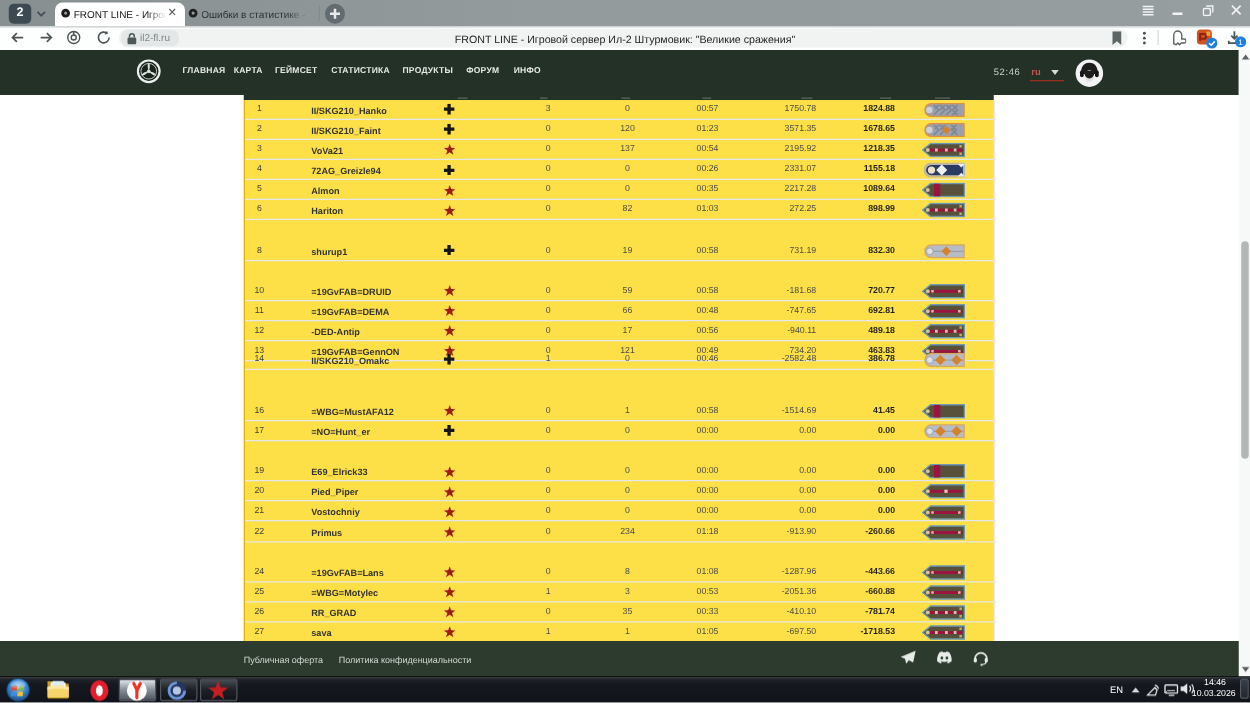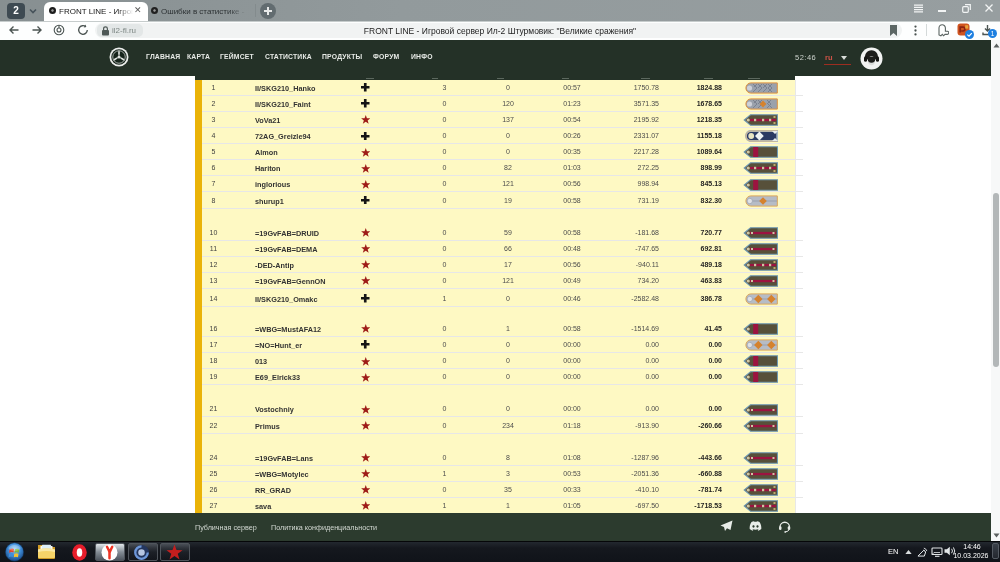--- a/index.html
+++ b/index.html
@@ -32,21 +32,21 @@
 #dots3{left:914px;top:25px;width:3px;height:11px}
 #esep{left:926px;top:24px;width:1px;height:12px;background:#d4d9d9}
 
 #navbar{left:0;top:40px;width:991px;height:36px;background:#243127}
 .mn{position:absolute;top:53px;font-size:6.8px;font-weight:bold;letter-spacing:0.2px;color:#e7eae6;white-space:nowrap}
 #clock{left:795px;top:52.5px;font-size:7.5px;color:#cdd3cd;letter-spacing:0.5px}
 #ru{left:825px;top:52.5px;font-size:7.5px;font-weight:bold;color:#cf5347}
 #ruline{left:824px;top:63.5px;width:27px;height:1.6px;background:#9d2d20}
 #rucaret{left:841px;top:56px;width:0;height:0;border-left:3.5px solid transparent;border-right:3.5px solid transparent;border-top:4px solid #d8dcd8}
 #thead{left:195px;top:76px;width:600px;height:4px;background:#243127}
-#tbl{left:195px;top:80px;width:601px;height:433px;background:#fef9c3;border-left:7px solid #eab308;border-right:1px solid #e8e8e8}
+#tbl{left:195px;top:80px;width:601px;height:433px;background:#fde047;border-left:1px solid #eab308;border-right:1px solid #e8e8e8}
 .tr{position:absolute;left:0;width:601px;height:16.07px;border-bottom:1px solid #e7e7e7}
 .td{position:absolute;top:4.1px;font-size:7px;color:#4c4c4c;white-space:nowrap}
 .rk{left:0;width:23px;text-align:center;color:#3f3f3f}
 .nm{left:53px;font-weight:bold;color:#333;font-size:7.3px}
 .ico{position:absolute;left:150px;width:27px;text-align:center}
 .ico svg,.ins svg{display:block;margin:0 auto}
 .c1{left:220px;width:45px;text-align:center}
 .c2{left:283px;width:46px;text-align:center}
 .c3{left:345px;width:50px;text-align:center}
 .c4{left:395px;width:62px;text-align:right}
@@ -320,41 +320,20 @@
         <div class="td c4">2217.28</div>
         <div class="td c5">1089.64</div>
         <div class="ins">
           <svg width="35" height="12" viewBox="0 0 35 12">
             <path d="M34.5,0.8 L7.5,0.8 L1.2,6 L7.5,11.2 L34.5,11.2 Z" fill="#57503a" stroke="#6d99b3" stroke-width="1.1"></path>
             <circle cx="5.2" cy="6" r="1.6" fill="#cfc5a2"></circle>
             <rect x="10.2" y="1" width="5" height="10" fill="#9c1340"></rect>
           </svg>
         </div>
       </div>
-<div class="tr" style="top:96.4px">
-        <div class="td rk">7</div>
-        <div class="td nm">inglorious</div>
-        <div class="ico" style="top:3.4px">
-          <svg width="9.5" height="9" viewBox="0 0 10 9.5">
-            <path d="M5,0 L6.25,3.4 L9.9,3.5 L7,5.7 L8.1,9.2 L5,7.1 L1.9,9.2 L3,5.7 L0.1,3.5 L3.75,3.4 Z" fill="#9e1c17"></path>
-          </svg>
-        </div>
-        <div class="td c1">0</div>
-        <div class="td c2">121</div>
-        <div class="td c3">00:56</div>
-        <div class="td c4">998.94</div>
-        <div class="td c5">845.13</div>
-        <div class="ins">
-          <svg width="35" height="12" viewBox="0 0 35 12">
-            <path d="M34.5,0.8 L7.5,0.8 L1.2,6 L7.5,11.2 L34.5,11.2 Z" fill="#57503a" stroke="#6d99b3" stroke-width="1.1"></path>
-            <circle cx="5.2" cy="6" r="1.6" fill="#cfc5a2"></circle>
-            <rect x="10.2" y="1" width="5" height="10" fill="#9c1340"></rect>
-          </svg>
-        </div>
-      </div>
 <div class="tr" style="top:112.5px">
         <div class="td rk">8</div>
         <div class="td nm">shurup1</div>
         <div class="ico" style="top:3.4px">
           <svg width="8.5" height="8.5" viewBox="0 0 9 9">
             <path d="M3.1,0 h2.8 v3.1 h3.1 v2.8 h-3.1 v3.1 h-2.8 v-3.1 H0 v-2.8 h3.1 Z" fill="#151515"></path>
           </svg>
         </div>
         <div class="td c1">0</div>
         <div class="td c2">19</div>
@@ -458,21 +437,21 @@
         <div class="ins">
           <svg width="35" height="12" viewBox="0 0 35 12">
             <path d="M34.5,0.8 L7.5,0.8 L1.2,6 L7.5,11.2 L34.5,11.2 Z" fill="#57503a" stroke="#6d99b3" stroke-width="1.1"></path>
             <circle cx="5.2" cy="6" r="1.6" fill="#cfc5a2"></circle>
             <rect x="7" y="4.9" width="26" height="2.3" fill="#9c1340"></rect>
             <rect x="8" y="5" width="2" height="2" fill="#cfc5a2"></rect>
             <rect x="29.5" y="5" width="2" height="2" fill="#cfc5a2"></rect>
           </svg>
         </div>
       </div>
-<div class="tr" style="top:211px">
+<div class="tr" style="top:200px">
         <div class="td rk">14</div>
         <div class="td nm">II/SKG210_Omakc</div>
         <div class="ico" style="top:3.4px">
           <svg width="8.5" height="8.5" viewBox="0 0 9 9">
             <path d="M3.1,0 h2.8 v3.1 h3.1 v2.8 h-3.1 v3.1 h-2.8 v-3.1 H0 v-2.8 h3.1 Z" fill="#151515"></path>
           </svg>
         </div>
         <div class="td c1">1</div>
         <div class="td c2">0</div>
         <div class="td c3">00:46</div>
@@ -525,59 +504,60 @@
         <div class="ins">
           <svg width="35" height="12" viewBox="0 0 35 12">
             <path d="M34.3,0.9 L8,0.9 A5.1 5.1 0 0 0 8,11.1 L34.3,11.1 Z" fill="#b6bcc6" stroke="#d9a65c" stroke-width="1"></path>
             <path d="M9,6 H34" stroke="#9aa0ad" stroke-width="1"></path>
             <circle cx="6.8" cy="6" r="2.7" fill="#dfe1e6" stroke="#9aa0ad" stroke-width="0.7"></circle>
             <rect x="12.3" y="3" width="6" height="6" transform="rotate(45 15.3 6)" fill="#d5822e"></rect>
             <rect x="25.3" y="3" width="6" height="6" transform="rotate(45 28.3 6)" fill="#d5822e"></rect>
           </svg>
         </div>
       </div>
-<div class="tr" style="top:273.2px">
-        <div class="td rk">18</div>
-        <div class="td nm">013</div>
+<div class="tr" style="top:289.3px">
+        <div class="td rk">19</div>
+        <div class="td nm">E69_Elrick33</div>
         <div class="ico" style="top:3.4px">
           <svg width="9.5" height="9" viewBox="0 0 10 9.5">
             <path d="M5,0 L6.25,3.4 L9.9,3.5 L7,5.7 L8.1,9.2 L5,7.1 L1.9,9.2 L3,5.7 L0.1,3.5 L3.75,3.4 Z" fill="#9e1c17"></path>
           </svg>
         </div>
         <div class="td c1">0</div>
         <div class="td c2">0</div>
         <div class="td c3">00:00</div>
         <div class="td c4">0.00</div>
         <div class="td c5">0.00</div>
         <div class="ins">
           <svg width="35" height="12" viewBox="0 0 35 12">
             <path d="M34.5,0.8 L7.5,0.8 L1.2,6 L7.5,11.2 L34.5,11.2 Z" fill="#57503a" stroke="#6d99b3" stroke-width="1.1"></path>
             <circle cx="5.2" cy="6" r="1.6" fill="#cfc5a2"></circle>
             <rect x="10.2" y="1" width="5" height="10" fill="#9c1340"></rect>
           </svg>
         </div>
       </div>
-<div class="tr" style="top:289.3px">
-        <div class="td rk">19</div>
-        <div class="td nm">E69_Elrick33</div>
+<div class="tr" style="top:305.3px">
+        <div class="td rk">20</div>
+        <div class="td nm">Pied_Piper</div>
         <div class="ico" style="top:3.4px">
           <svg width="9.5" height="9" viewBox="0 0 10 9.5">
             <path d="M5,0 L6.25,3.4 L9.9,3.5 L7,5.7 L8.1,9.2 L5,7.1 L1.9,9.2 L3,5.7 L0.1,3.5 L3.75,3.4 Z" fill="#9e1c17"></path>
           </svg>
         </div>
         <div class="td c1">0</div>
         <div class="td c2">0</div>
         <div class="td c3">00:00</div>
         <div class="td c4">0.00</div>
         <div class="td c5">0.00</div>
         <div class="ins">
           <svg width="35" height="12" viewBox="0 0 35 12">
             <path d="M34.5,0.8 L7.5,0.8 L1.2,6 L7.5,11.2 L34.5,11.2 Z" fill="#57503a" stroke="#6d99b3" stroke-width="1.1"></path>
             <circle cx="5.2" cy="6" r="1.6" fill="#cfc5a2"></circle>
-            <rect x="10.2" y="1" width="5" height="10" fill="#9c1340"></rect>
+            <rect x="7" y="4.9" width="26" height="2.3" fill="#9c1340"></rect>
+            <rect x="18.5" y="4.7" width="2.6" height="2.6" fill="#d8d2b2"></rect>
           </svg>
         </div>
       </div>
 <div class="tr" style="top:321.4px">
         <div class="td rk">21</div>
         <div class="td nm">Vostochniy</div>
         <div class="ico" style="top:3.4px">
           <svg width="9.5" height="9" viewBox="0 0 10 9.5">
             <path d="M5,0 L6.25,3.4 L9.9,3.5 L7,5.7 L8.1,9.2 L5,7.1 L1.9,9.2 L3,5.7 L0.1,3.5 L3.75,3.4 Z" fill="#9e1c17"></path>
           </svg>
@@ -713,21 +693,21 @@
             <rect x="11" y="4.8" width="2.2" height="2.4" fill="#cfc5a2"></rect>
             <rect x="19" y="4.8" width="2.2" height="2.4" fill="#cfc5a2"></rect>
             <rect x="26" y="4.8" width="2.2" height="2.4" fill="#cfc5a2"></rect>
             <rect x="30.5" y="2" width="2" height="2" fill="#bfa96a"></rect>
             <rect x="30.5" y="8" width="2" height="2" fill="#bfa96a"></rect>
           </svg>
         </div>
       </div>
 </div>
 <div class="ab" id="footer"></div>
-<div class="ftxt" style="left:195px">Публичная сервер</div>
+<div class="ftxt" style="left:195px">Публичная оферта</div>
 <div class="ftxt" style="left:271px">Политика конфиденциальности</div>
 <svg class="ab" style="left:720px;top:520px" width="13" height="12" viewBox="0 0 13 12">
       <path d="M12.5,0.5 L0.5,5.5 L4,7 L5,11 L7,8.2 L10.5,10 Z" fill="#e8ece8"></path>
     </svg>
 <svg class="ab" style="left:749px;top:520.5px" width="13" height="11" viewBox="0 0 26 22">
       <path d="M21,2 A20 20 0 0 0 16,0.5 L15.4,1.7 A18 18 0 0 0 10.6,1.7 L10,0.5 A20 20 0 0 0 5,2 C1.8,6.8 1,11.5 1.4,16 A20 20 0 0 0 7.5,19.5 l1.3-2.1 a12 12 0 0 1 -2,-1 l0.5,-0.4 a14 14 0 0 0 11.4,0 l0.5,0.4 a12 12 0 0 1 -2,1 l1.3,2.1 A20 20 0 0 0 24.6,16 C25,11.5 24.2,6.8 21,2 Z M9,13.3 c-1.2,0 -2.2,-1.1 -2.2,-2.4 s1,-2.4 2.2,-2.4 s2.2,1.1 2.2,2.4 s-1,2.4 -2.2,2.4 Z m8,0 c-1.2,0 -2.2,-1.1 -2.2,-2.4 s1,-2.4 2.2,-2.4 s2.2,1.1 2.2,2.4 s-1,2.4 -2.2,2.4 Z" fill="#e8ece8"></path>
     </svg>
 <svg class="ab" style="left:778px;top:519.5px" width="13" height="13" viewBox="0 0 26 26">
       <path d="M4,14 a9.5 9.5 0 0 1 19,0" fill="none" stroke="#e8ece8" stroke-width="2.6"></path>
       <rect x="2" y="12.5" width="5" height="7.5" rx="2.4" fill="#e8ece8"></rect>

